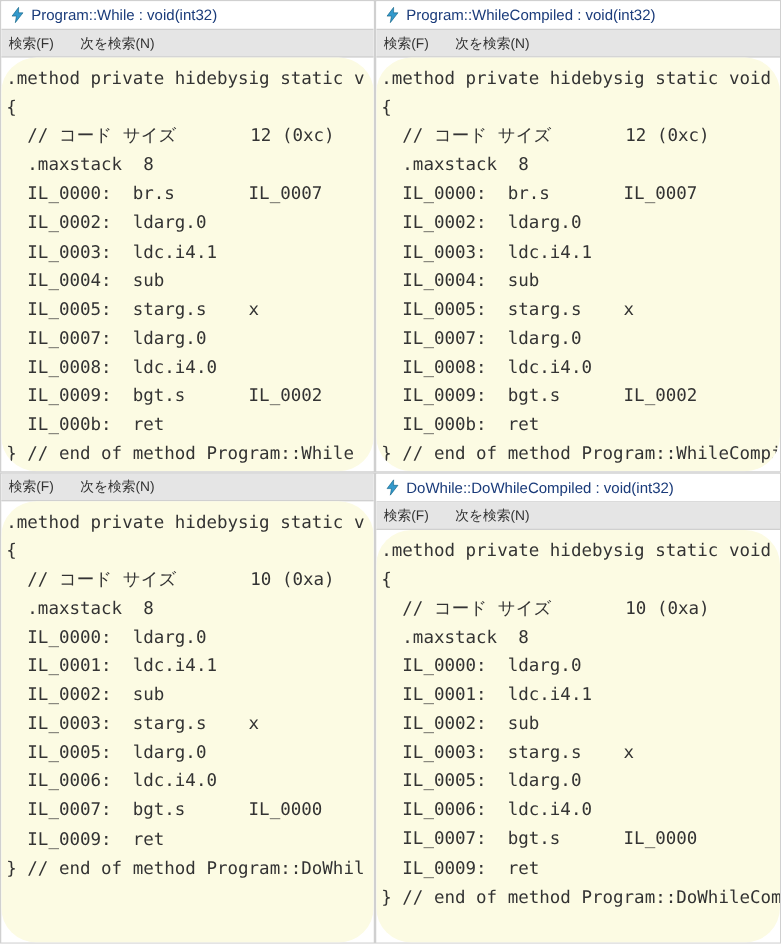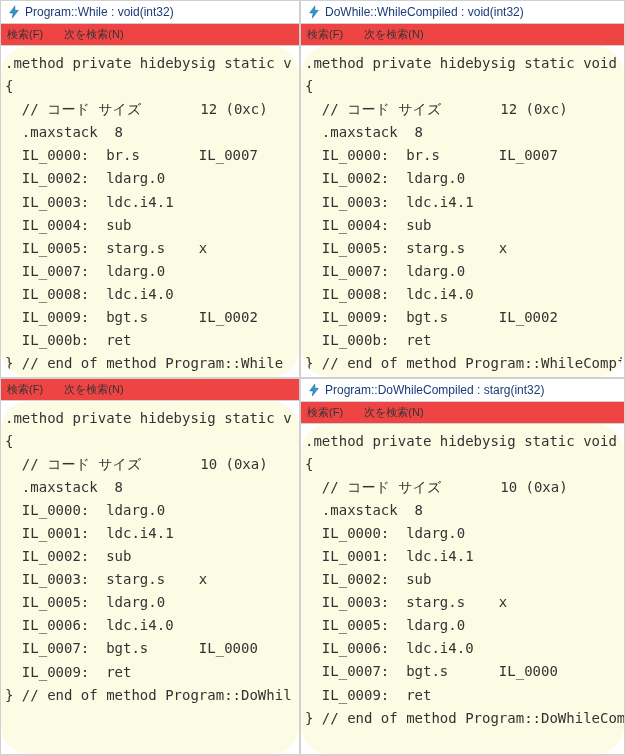--- a/index.html
+++ b/index.html
@@ -31,21 +31,21 @@
   width: 14px;
   height: 14px;
   display: inline-block;
 }
 .bolt-icon svg { width: 100%; height: 100%; }
 .title-text {
   color: #1a3b7a;
   font-size: 12px;
 }
 .menubar {
-  background: #ef4444;
+  background: #e5e5e5;
   padding: 3px 6px;
   font-size: 11px;
   color: #333;
   border-bottom: 1px solid #d0d0d0;
 }
 .menuitem {
   display: inline-block;
   margin-right: 18px;
   cursor: pointer;
 }
@@ -94,21 +94,21 @@
 } // end of method Program::While</div>
 </div>
 
 <div class="panel">
   <div class="titlebar">
     <span class="bolt-icon">
       <svg viewBox="0 0 16 16">
           <path d="M9 1 L3 9 L7 9 L6 15 L13 6 L9 6 Z" fill="#39c" stroke="#057" stroke-width="0.5"></path>
         </svg>
     </span>
-    <span class="title-text">DoWhile::WhileCompiled : void(int32)</span>
+    <span class="title-text">Program::WhileCompiled : void(int32)</span>
   </div>
   <div class="menubar">
     <span class="menuitem">検索(F)</span>
     <span class="menuitem">次を検索(N)</span>
   </div>
   <div class="code-area">.method private hidebysig static void  While
 {
   // コード サイズ       12 (0xc)
   .maxstack  8
   IL_0000:  br.s       IL_0007
@@ -143,21 +143,21 @@
 } // end of method Program::DoWhil</div>
 </div>
 
 <div class="panel">
   <div class="titlebar">
     <span class="bolt-icon">
       <svg viewBox="0 0 16 16">
           <path d="M9 1 L3 9 L7 9 L6 15 L13 6 L9 6 Z" fill="#39c" stroke="#057" stroke-width="0.5"></path>
         </svg>
     </span>
-    <span class="title-text">Program::DoWhileCompiled : starg(int32)</span>
+    <span class="title-text">DoWhile::DoWhileCompiled : void(int32)</span>
   </div>
   <div class="menubar">
     <span class="menuitem">検索(F)</span>
     <span class="menuitem">次を検索(N)</span>
   </div>
   <div class="code-area">.method private hidebysig static void  DoWhi
 {
   // コード サイズ       10 (0xa)
   .maxstack  8
   IL_0000:  ldarg.0

